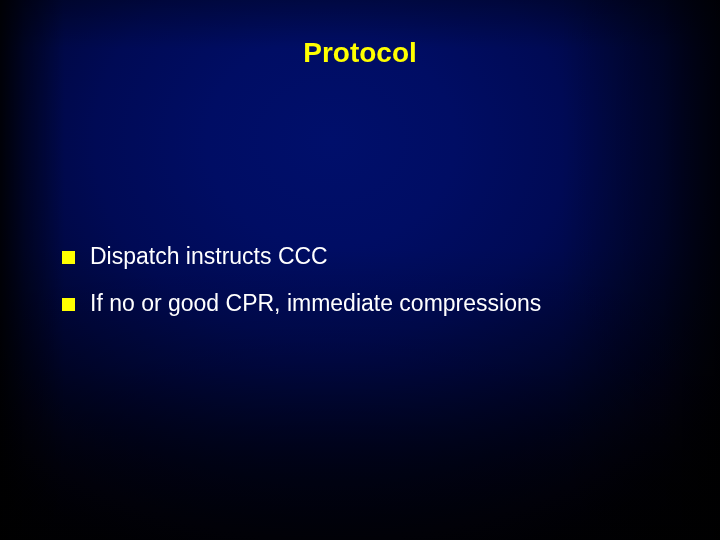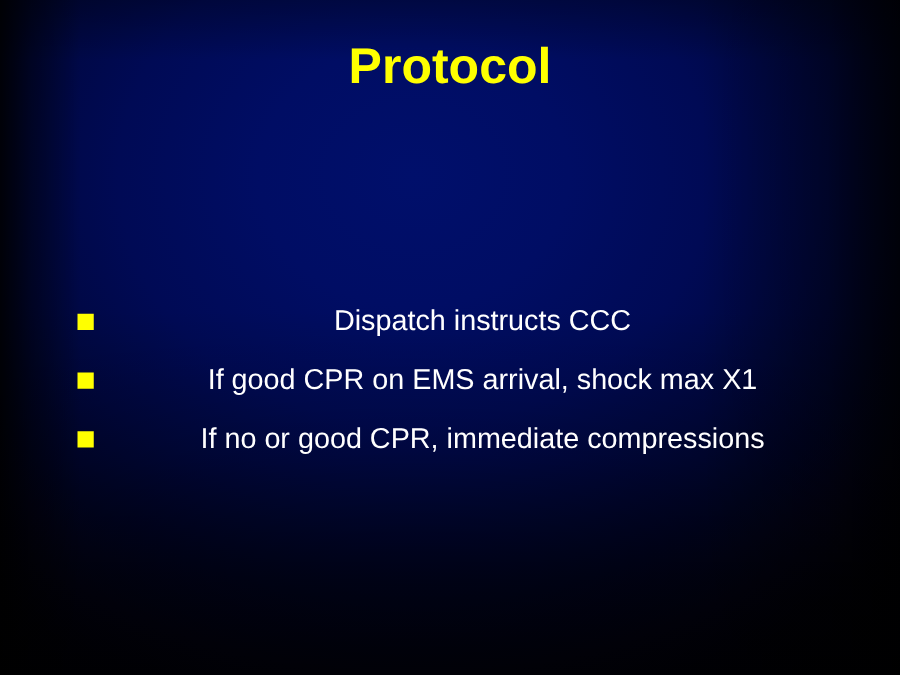--- a/index.html
+++ b/index.html
@@ -72,35 +72,34 @@
       );
   }
 
   
   #slide-title {
     position: absolute;
     left: 0;
     top: 30px;
     width: 720px;
     text-align: center;
-    font-size: 40px;
+    font-size: 28px;
     font-weight: bold;
     line-height: 46px;
     letter-spacing: 0px;
     color: #ffff00;
     white-space: nowrap;
   }
 
   
   #bullet-list {
     position: absolute;
     left: 62px;
     top: 240px;
     width: 620px;
-    text-align: center;
   }
   .bullet-row {
     position: relative;
     height: 47px;
     display: flex;
     align-items: flex-start;
   }
   .bullet-marker {
     flex: 0 0 auto;
     width: 13px;
@@ -128,24 +127,20 @@
 
   <div id="slide-title">Protocol</div>
 
   <div id="bullet-list">
 
     <div class="bullet-row">
       <div class="bullet-marker"></div>
       <div class="bullet-text">Dispatch instructs CCC</div>
     </div>
 
-    <div class="bullet-row">
-      <div class="bullet-marker"></div>
-      <div class="bullet-text">If good CPR on EMS arrival, shock max X1</div>
-    </div>
 
     <div class="bullet-row">
       <div class="bullet-marker"></div>
       <div class="bullet-text">If no or good CPR, immediate compressions</div>
     </div>
 
   </div>
 
 </div>
 

